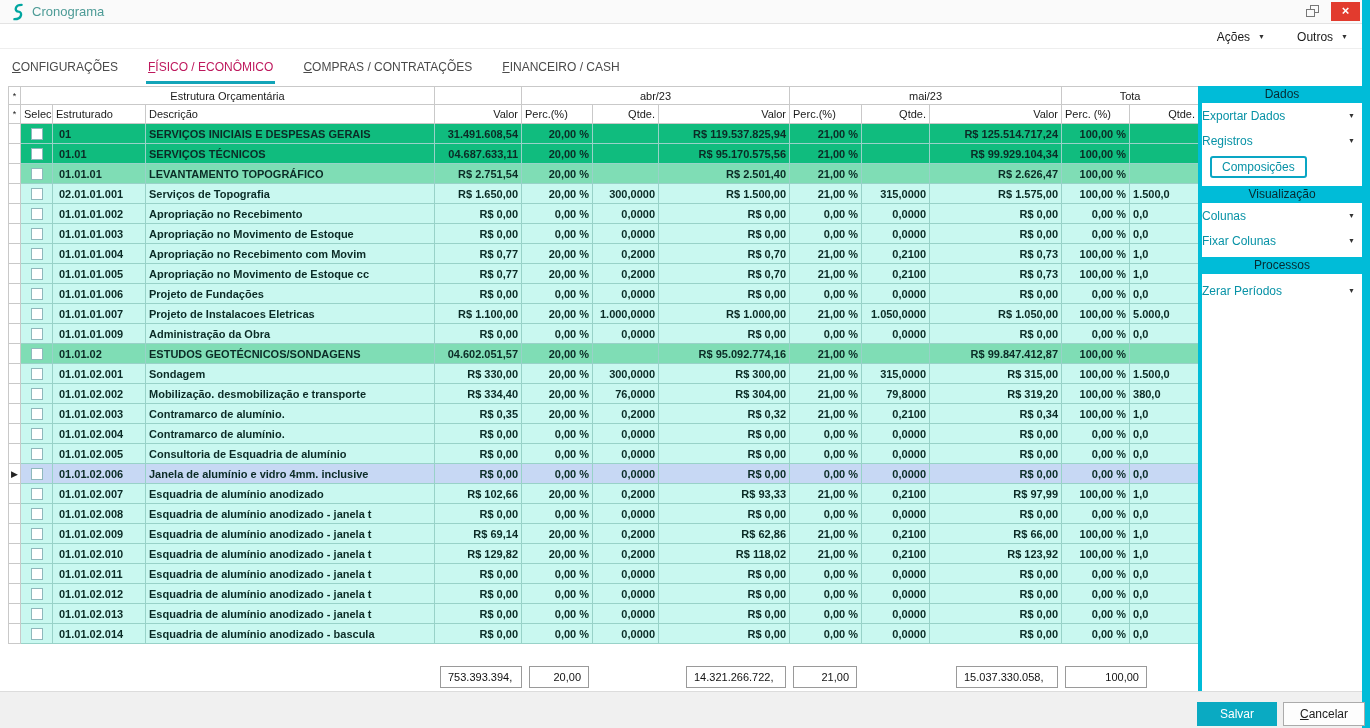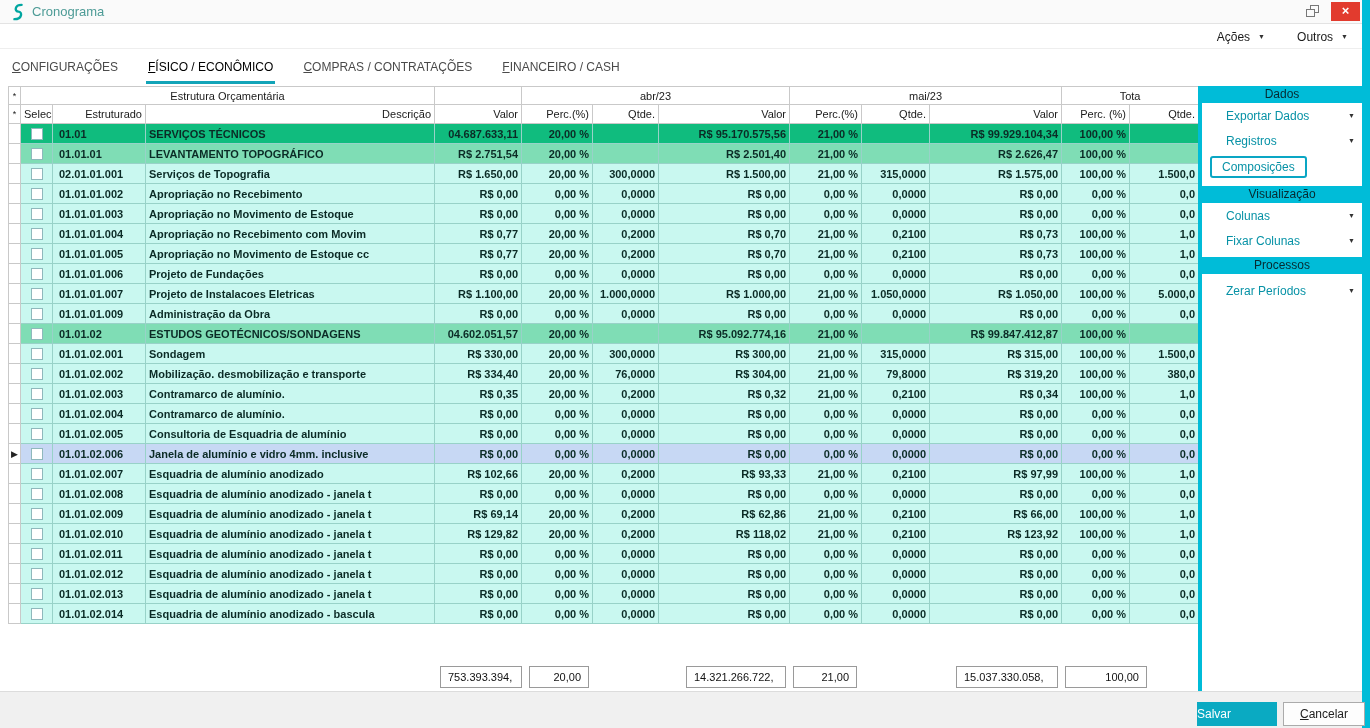--- a/index.html
+++ b/index.html
@@ -27,30 +27,30 @@
   
   .menubar{position:absolute;left:0;top:25px;width:1362px;height:24px;display:flex;justify-content:flex-end;
            align-items:center;gap:32px;padding-right:14px;border-bottom:1px solid #EEEEEE;}
   .menu-item{display:flex;align-items:center;gap:8px;font-size:12px;color:#1A1A1A;cursor:default;}
   .caret{font-size:7px;color:#333;}
 
   
   .tabs{position:absolute;left:10px;top:52px;height:32px;display:flex;gap:26px;}
   .tab{font-size:12px;color:#4A4A4A;padding:8px 2px 9px 2px;white-space:nowrap;}
   .tab::first-letter{text-decoration:underline;}
-  .tab.active{color:#000000;border-bottom:3px solid #12A4B8;padding-bottom:6px;}
+  .tab.active{color:#be185d;border-bottom:3px solid #12A4B8;padding-bottom:6px;}
 
   
   .grid-wrap{position:absolute;left:8px;top:86px;width:1190px;height:577px;overflow:hidden;background:#FFF;}
   table{border-collapse:collapse;table-layout:fixed;width:1190px;}
   thead th{background:#FFFFFF;border:1px solid #C9C9C9;font-weight:400;font-size:11px;color:#1A1A1A;
            padding:0 3px;overflow:hidden;white-space:nowrap;}
   thead tr.gh th{height:18px;}
   thead tr.ch th{height:19px;}
-  .a-c{margin-left:46px;} .a-l{text-align:right;} .a-r{text-align:right;}
+  .a-c{margin-left:46px;} .a-l{text-align:left;} .a-r{text-align:right;}
   tbody td{height:20px;border-right:1px solid #98D2C8;border-bottom:1px solid #98D2C8;
            font-size:11px;font-weight:700;color:#0B2B26;padding:0 3px;overflow:hidden;white-space:nowrap;}
   tr.leaf td{background:var(--leaf);}
   tr.g1 td{background:var(--green1);}
   tr.g2 td{background:var(--green2);}
   tr.sel-row td{background:var(--selected);}
   td.c-marker, th.c-marker{background:#FFFFFF !important;border:1px solid #C9C9C9;text-align:center;
            font-size:9px;color:#222;font-weight:400;padding:0;}
   td.c-sel{text-align:center;}
   .cbx{display:inline-block;width:12px;height:12px;background:#FFF;border:1px solid #8FB8BC;vertical-align:middle;}
@@ -65,31 +65,31 @@
   .tb2{left:529px;width:60px;text-align:right;}
   .tb3{left:686px;width:100px;}
   .tb4{left:793px;width:64px;text-align:right;}
   .tb5{left:956px;width:102px;}
   .tb6{left:1065px;width:82px;text-align:right;}
 
   
   .sidebar{position:absolute;left:1198px;top:86px;width:164px;height:605px;background:#FFFFFF;
            border-left:4px solid var(--accent);}
   .side-head{background:var(--accent);color:#062A30;text-align:center;font-size:12px;height:17px;line-height:17px;}
-  .side-item{position:relative;padding:6px 8px 5px 24px;font-size:12px;color:var(--link);cursor:default;}
+  .side-item{position:relative;padding:6px 8px 5px 0;font-size:12px;color:var(--link);cursor:default;}
   .side-item .caret{position:absolute;right:7px;top:9px;}
   .side-box-wrap{padding:3px 6px 8px 8px;}
   .side-box{display:inline-block;border:2px solid #0AA6C4;border-radius:3px;padding:2px 10px;
             font-size:12px;color:var(--link);}
   .side-gap{height:4px;}
 
   
   .bottombar{position:absolute;left:0;top:691px;width:1362px;height:37px;background:#F0F0F0;border-top:1px solid #DCDCDC;}
   .btn-salvar{position:absolute;left:1197px;top:10px;width:80px;height:24px;background:var(--button);
-              color:#FFF;font-size:12px;text-align:left;line-height:24px;cursor:default;}
+              color:#FFF;font-size:12px;text-align:center;line-height:24px;cursor:default;}
   .btn-cancelar{position:absolute;left:1283px;top:10px;width:82px;height:24px;background:#FDFDFD;
                 border:1px solid #ABABAB;color:#222;font-size:12px;text-align:center;line-height:22px;cursor:default;}
   .btn-cancelar::first-letter{text-decoration:underline;}
 </style>
 </head>
 <body>
 
 <div class="titlebar">
   <span class="logo">
     <svg viewBox="0 0 20 20" width="18" height="18">
@@ -163,20 +163,35 @@
         <th class="a-r">Qtde.</th>
         <th class="a-r">Valor</th>
         <th class="a-l">Perc. (%)</th>
         <th class="a-r">Qtde.</th>
       </tr>
     </thead>
     <tbody id="grid-body">
         <tr class="g1">
           <td class="c-marker"></td>
           <td class="c-sel"><span class="cbx"></span></td>
+          <td class="c-code">01</td>
+          <td class="c-desc">SERVIÇOS INICIAIS E DESPESAS GERAIS</td>
+          <td class="c-num a-r">31.491.608,54</td>
+          <td class="c-num a-r">20,00 %</td>
+          <td class="c-num a-r"></td>
+          <td class="c-num a-r">R$ 119.537.825,94</td>
+          <td class="c-num a-r">21,00 %</td>
+          <td class="c-num a-r"></td>
+          <td class="c-num a-r">R$ 125.514.717,24</td>
+          <td class="c-num a-r">100,00 %</td>
+          <td class="c-num a-l"></td>
+        </tr>
+        <tr class="g1">
+          <td class="c-marker"></td>
+          <td class="c-sel"><span class="cbx"></span></td>
           <td class="c-code">01.01</td>
           <td class="c-desc">SERVIÇOS TÉCNICOS</td>
           <td class="c-num a-r">04.687.633,11</td>
           <td class="c-num a-r">20,00 %</td>
           <td class="c-num a-r"></td>
           <td class="c-num a-r">R$ 95.170.575,56</td>
           <td class="c-num a-r">21,00 %</td>
           <td class="c-num a-r"></td>
           <td class="c-num a-r">R$ 99.929.104,34</td>
           <td class="c-num a-r">100,00 %</td>

